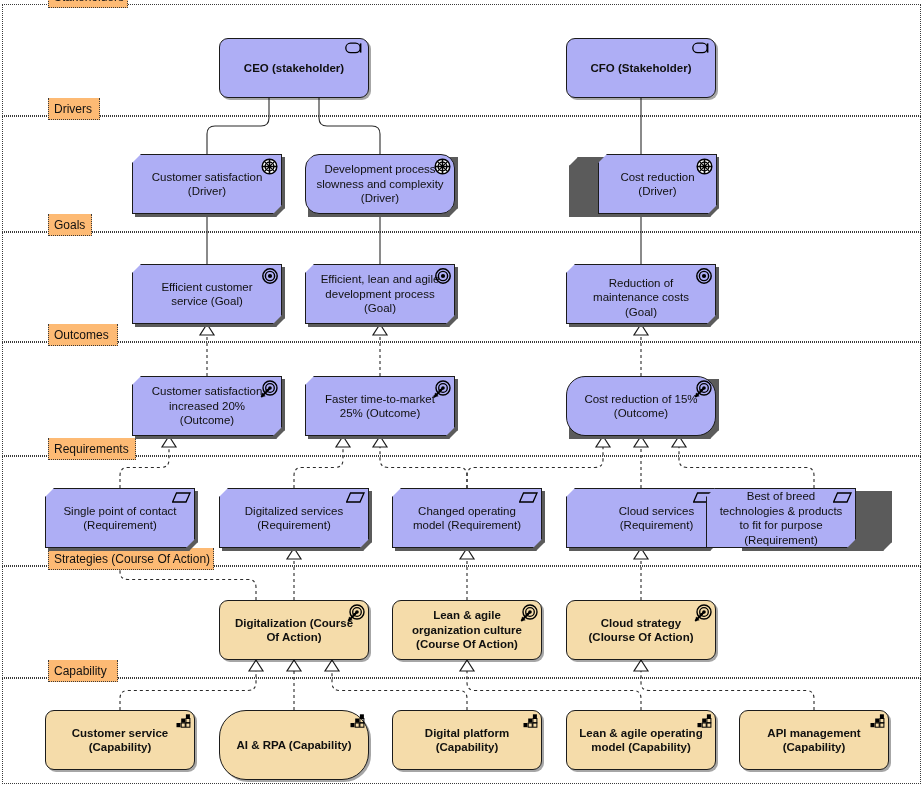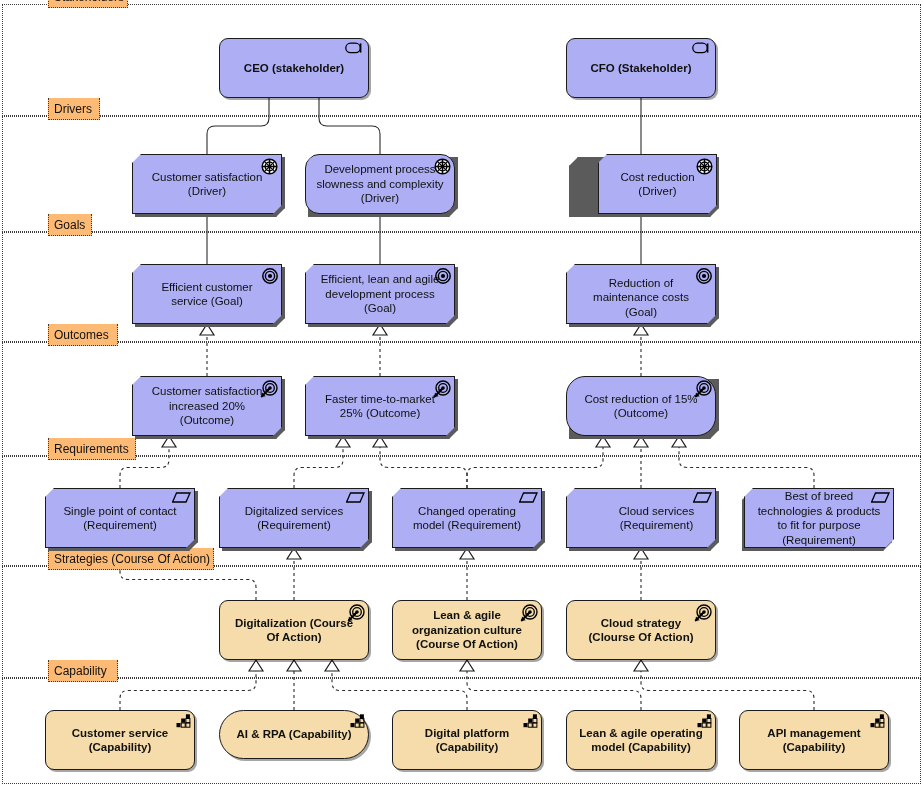--- a/index.html
+++ b/index.html
@@ -225,21 +225,21 @@
         <span class="lbl">Changed operating model (Requirement)</span>
       </div>
       <div class="node cut" style="left: 569px; top: 491px; width: 150px; height: 60px; background: rgb(91, 91, 91); border-color: rgb(91, 91, 91);"></div>
       <div class="node blue cut" style="left: 566px; top: 488px; width: 150px; height: 60px; padding-left: 40px;">
         <span class="ico"><svg width="19" height="11" viewBox="0 0 19 11">
             <polygon points="4.5,1 18,1 14,10 0.6,10" fill="none" stroke="#000" stroke-width="1.3"></polygon>
           </svg></span>
         <span class="lbl">Cloud services (Requirement)</span>
       </div>
       <div class="node cut" style="left: 742px; top: 491px; width: 150px; height: 60px; background: rgb(91, 91, 91); border-color: rgb(91, 91, 91);"></div>
-      <div class="node blue cut" style="left: 744px; top: 488px; width: 150px; height: 60px;">
+      <div class="node blue cut" style="left: 706px; top: 488px; width: 150px; height: 60px;">
         <span class="ico"><svg width="19" height="11" viewBox="0 0 19 11">
             <polygon points="4.5,1 18,1 14,10 0.6,10" fill="none" stroke="#000" stroke-width="1.3"></polygon>
           </svg></span>
         <span class="lbl">Best of breed technologies &amp; products to fit for purpose (Requirement)</span>
       </div>
       <div class="node tan rounded" style="left: 219px; top: 600px; width: 150px; height: 60px;">
         <span class="ico"><svg width="19" height="19" viewBox="0 0 19 19">
             <circle cx="11" cy="8" r="7" fill="none" stroke="#000" stroke-width="1.4"></circle>
             <circle cx="11" cy="8" r="4.3" fill="none" stroke="#000" stroke-width="1.3"></circle>
             <circle cx="11" cy="8" r="1.8" fill="#000"></circle>
@@ -275,21 +275,21 @@
         <span class="ico"><svg width="15" height="14" viewBox="0 0 15 14">
             <rect x="0.5" y="9" width="4" height="4.2" fill="#000"></rect>
             <rect x="5.2" y="9" width="4" height="4.2" fill="none" stroke="#000" stroke-width="1"></rect>
             <rect x="9.9" y="9" width="4" height="4.2" fill="none" stroke="#000" stroke-width="1"></rect>
             <rect x="5.2" y="4.5" width="4" height="4.2" fill="#000"></rect>
             <rect x="9.9" y="4.5" width="4" height="4.2" fill="none" stroke="#000" stroke-width="1"></rect>
             <rect x="9.9" y="0.3" width="4" height="4" fill="#000"></rect>
           </svg></span>
         <span class="lbl">Customer service (Capability)</span>
       </div>
-      <div class="node tan rounded" style="left: 219px; top: 710px; width: 150px; height: 49px; border-radius: 27px;">
+      <div class="node tan rounded" style="left: 219px; top: 710px; width: 150px; height: 70px; border-radius: 27px;">
         <span class="ico"><svg width="15" height="14" viewBox="0 0 15 14">
             <rect x="0.5" y="9" width="4" height="4.2" fill="#000"></rect>
             <rect x="5.2" y="9" width="4" height="4.2" fill="none" stroke="#000" stroke-width="1"></rect>
             <rect x="9.9" y="9" width="4" height="4.2" fill="none" stroke="#000" stroke-width="1"></rect>
             <rect x="5.2" y="4.5" width="4" height="4.2" fill="#000"></rect>
             <rect x="9.9" y="4.5" width="4" height="4.2" fill="none" stroke="#000" stroke-width="1"></rect>
             <rect x="9.9" y="0.3" width="4" height="4" fill="#000"></rect>
           </svg></span>
         <span class="lbl">AI &amp; RPA (Capability)</span>
       </div>

